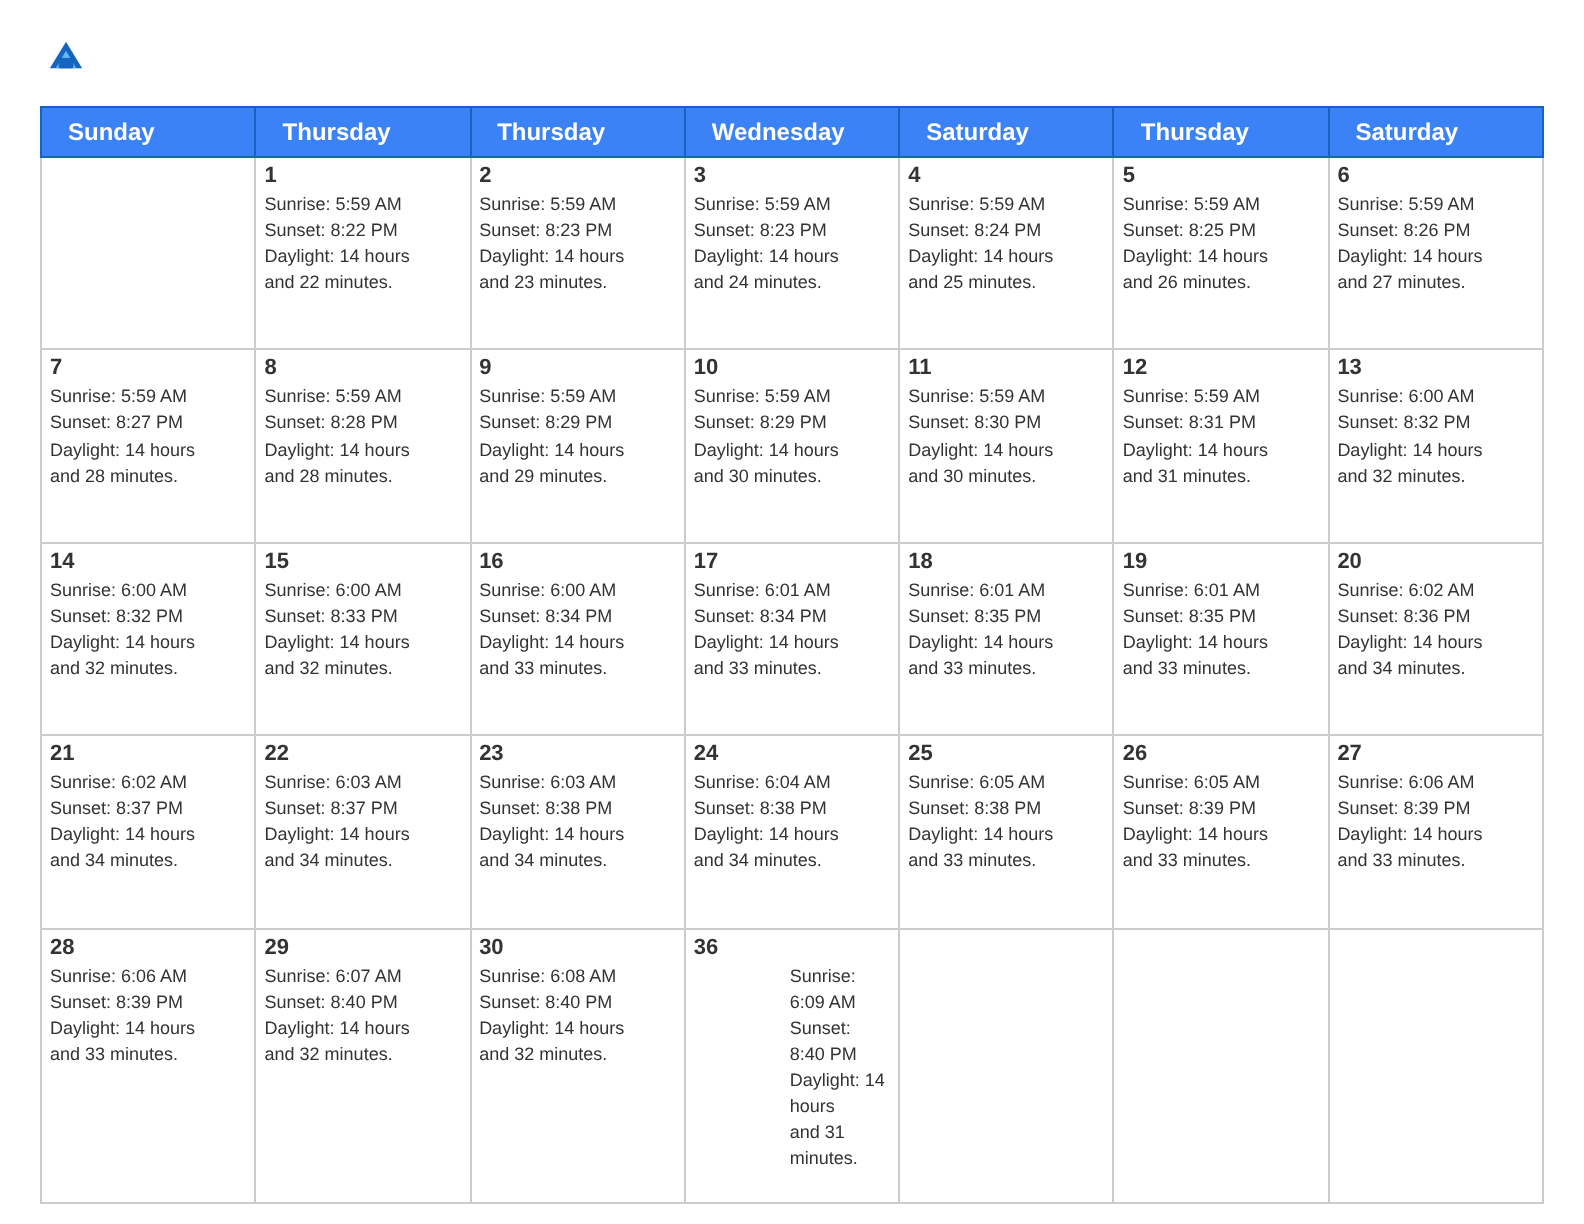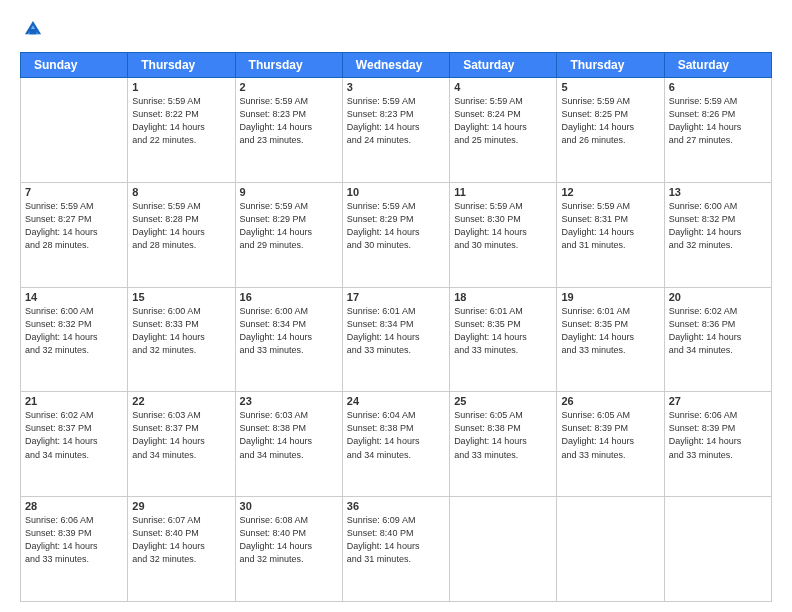--- a/index.html
+++ b/index.html
@@ -348,21 +348,21 @@
           </td>
           <td>
             <span class="day-num">30</span>
             <div class="cell-info" style="white-space: pre-line;">Sunrise: 6:08 AM
 Sunset: 8:40 PM
 Daylight: 14 hours
 and 32 minutes.</div>
           </td>
           <td>
             <span class="day-num">36</span>
-            <div class="cell-info" style="white-space: pre-line;">Sunrise: 6:09 AM
+            <div class="cell-info" style="white-space: pre-line; margin-left: 48px;">Sunrise: 6:09 AM
 Sunset: 8:40 PM
 Daylight: 14 hours
 and 31 minutes.</div>
           </td>
           <td class="empty"></td>
           <td class="empty"></td>
           <td class="empty"></td>
         </tr>
       </tbody>
   </table>

